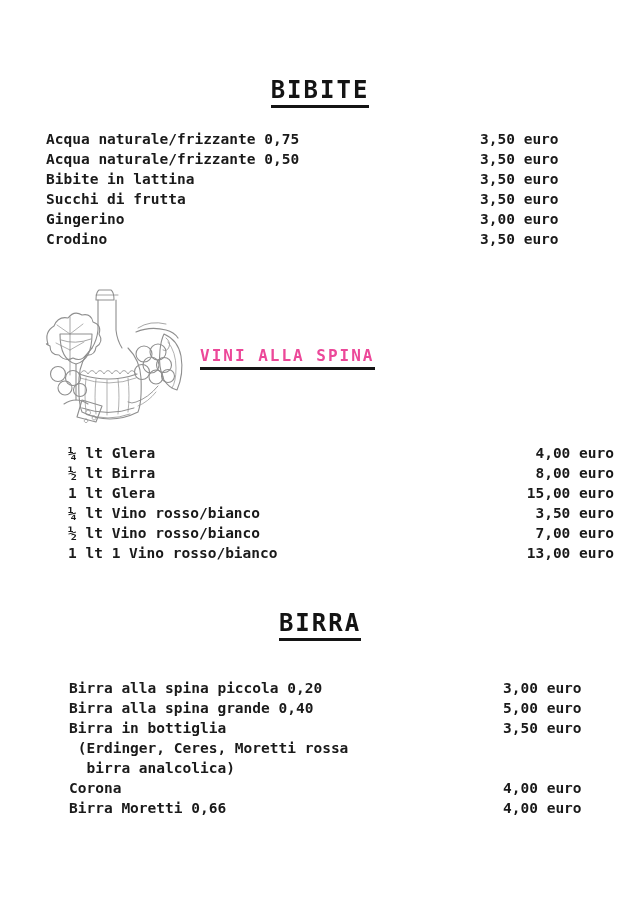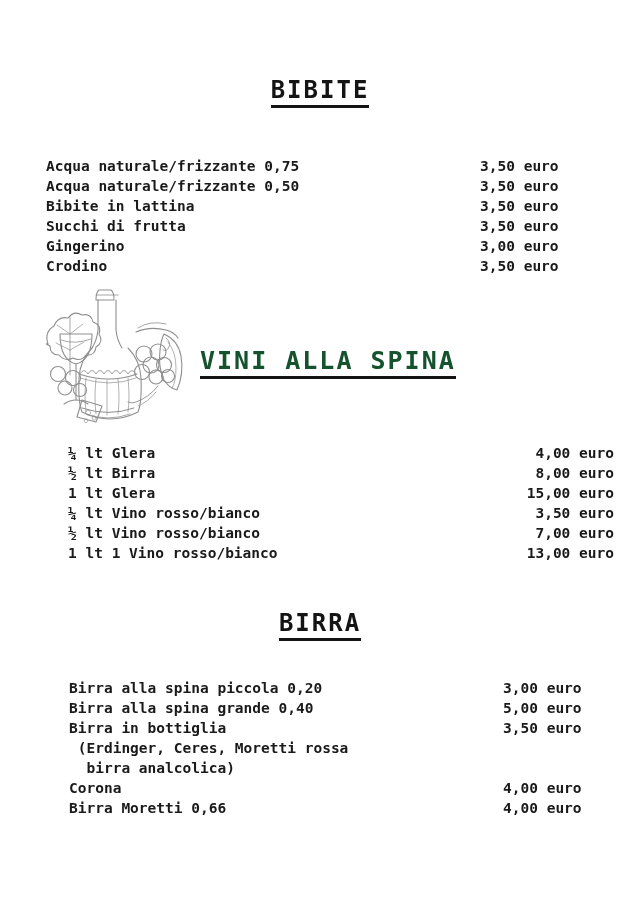--- a/index.html
+++ b/index.html
@@ -45,24 +45,24 @@
   .head-birra  { top: 611px; }
 
   
   .head-vini {
     position: absolute;
     top: 348px;
     left: 200px;
     width: 300px;
     text-align: left;
     font-weight: bold;
-    font-size: 25px;
+    font-size: 16px;
     letter-spacing: 2px;
     line-height: 1;
-    color: #14532d;
+    color: #ec4899;
   }
   .head-vini .htext {
     display: inline-block;
     border-bottom: 3px solid #141414;
     padding-bottom: 3px;
   }
 
   
   .list {
     position: absolute;
@@ -101,21 +101,21 @@
   
   .list-right .row { position: relative; }
   .list-right .row .price {
     position: absolute;
     left: 380px;
     width: 166px;
     text-align: right;
     margin-left: 0;
   }
 
-  .list-bibite { top: 156px; }
+  .list-bibite { top: 129px; }
   .list-vini   { top: 443px; margin-left: 22px; }
   .list-birra  { top: 678px; margin-left: 23px; }
 
   
   .illustration {
     position: absolute;
     left: 28px;
     top: 282px;
     width: 160px;
     height: 142px;

